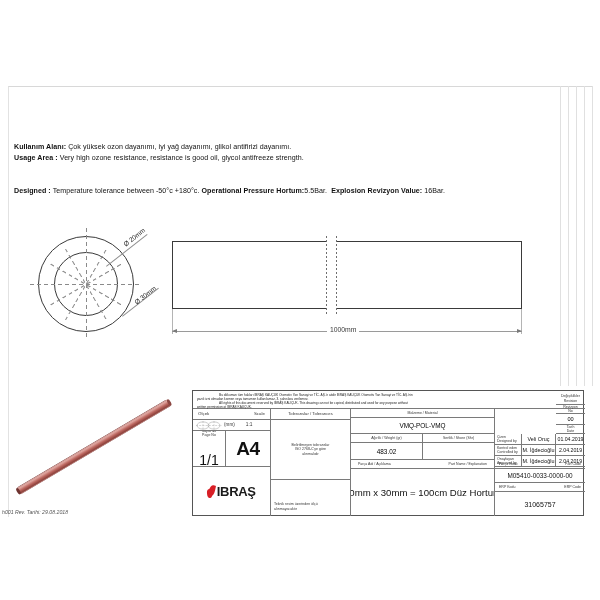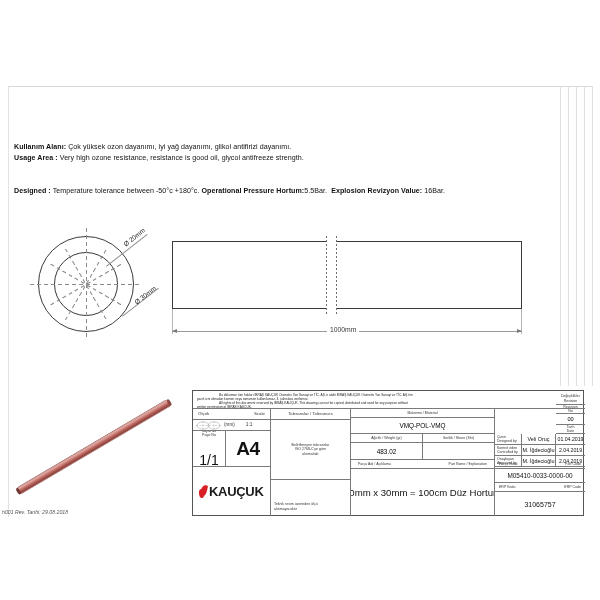--- a/index.html
+++ b/index.html
@@ -186,21 +186,21 @@
       <span class="lbl">Page No</span>
       <span style="font-size:14px;margin-top:15px;">1/1</span>
     </div>
     <div class="cell ctr" style="left:33px;top:40px;width:45px;height:36px;">
       <span style="font-size:19px;font-weight:bold;letter-spacing:-.5px;">A4</span>
     </div>
 
     <div class="logo-box cell nb-b" style="border-bottom:none;">
       <span class="logo">
         <span class="flame"></span>
-          <span>KAUÇUK</span>
+          <span>IBRAŞ</span>
       </span>
     </div>
 
     <div class="cell ctr" style="left:78px;top:18px;width:80px;height:11px;">
       <span class="lbl" style="font-size:4.2px;">Toleranslar / Tolerances</span>
     </div>
     <div class="cell colflex" style="left:78px;top:29px;width:80px;height:60px;align-items:center;justify-content:center;text-align:center;">
       <span class="lbl">Belirtilmeyen toleranslar</span>
       <span class="lbl">ISO 2768-C'ye göre</span>
       <span class="lbl">alınmalıdır</span>

